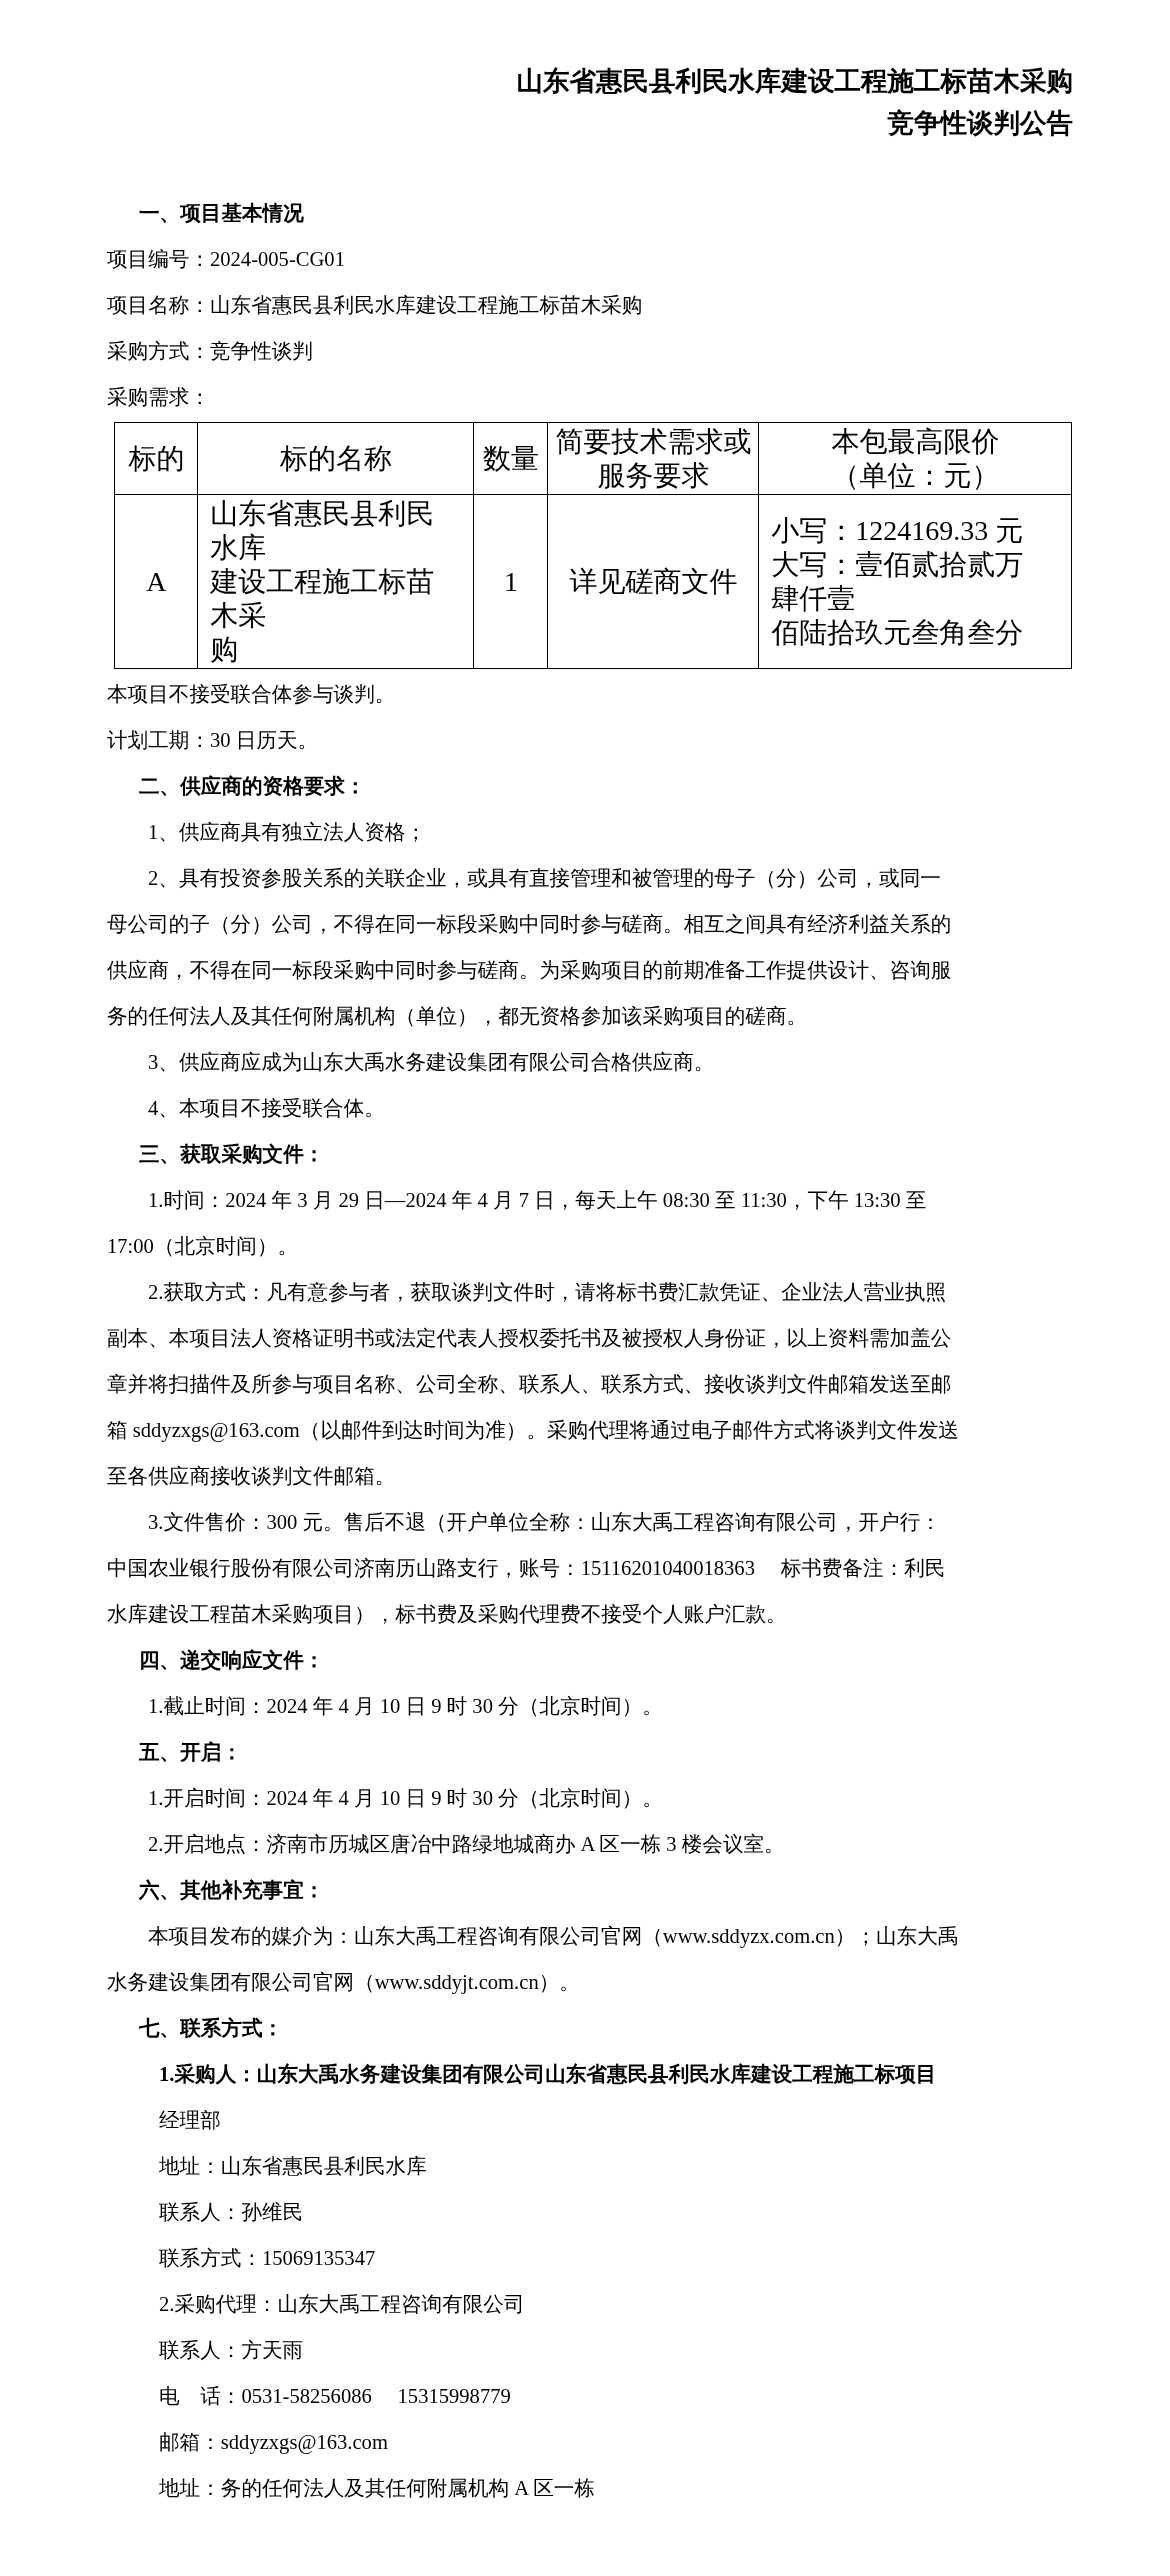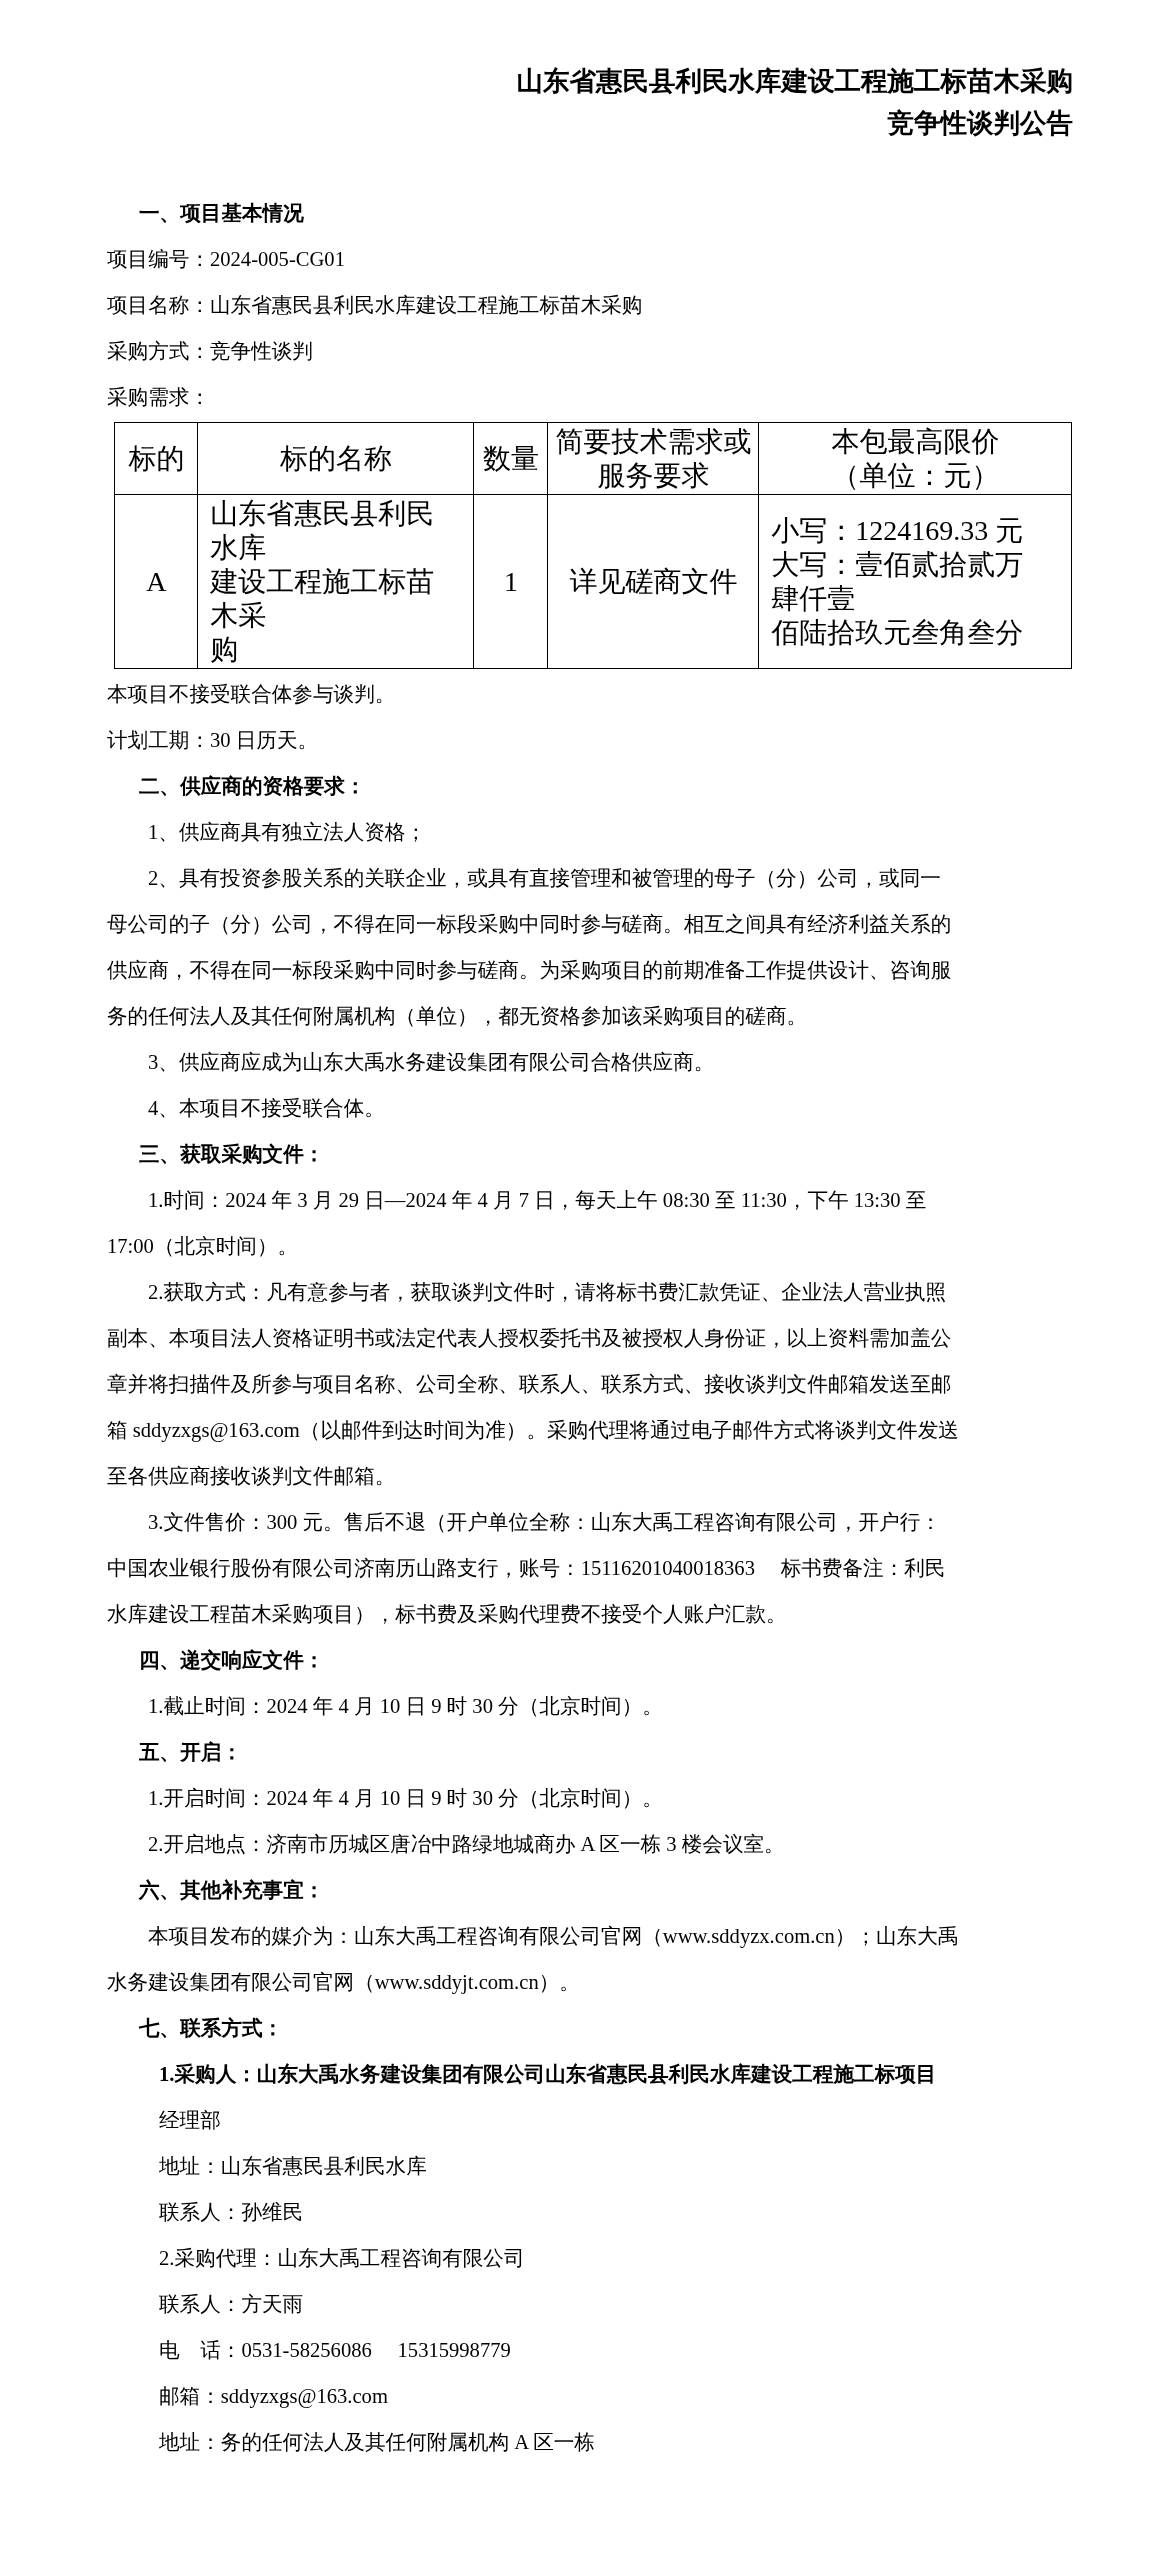--- a/index.html
+++ b/index.html
@@ -147,20 +147,21 @@
 
   <div class="h">六、其他补充事宜：</div>
   <div class="p ind">本项目发布的媒介为：山东大禹工程咨询有限公司官网（www.sddyzx.com.cn）；山东大禹
 水务建设集团有限公司官网（www.sddyjt.com.cn）。</div>
 
   <div class="h">七、联系方式：</div>
   <div class="p contact"><span class="b">1.采购人：山东大禹水务建设集团有限公司山东省惠民县利民水库建设工程施工标项目
 </span><span>经理部</span></div>
   <div class="p contact">地址：山东省惠民县利民水库</div>
   <div class="p contact">联系人：孙维民</div>
+  <div class="p contact">联系方式：15069135347</div>
   <div class="p contact">2.采购代理：山东大禹工程咨询有限公司</div>
   <div class="p contact">联系人：方天雨</div>
   <div class="p contact">电　话：0531-58256086　 15315998779</div>
   <div class="p contact">邮箱：sddyzxgs@163.com</div>
   <div class="p contact">地址：务的任何法人及其任何附属机构 A 区一栋</div>
 
 </div>
 
 
 </body></html>

